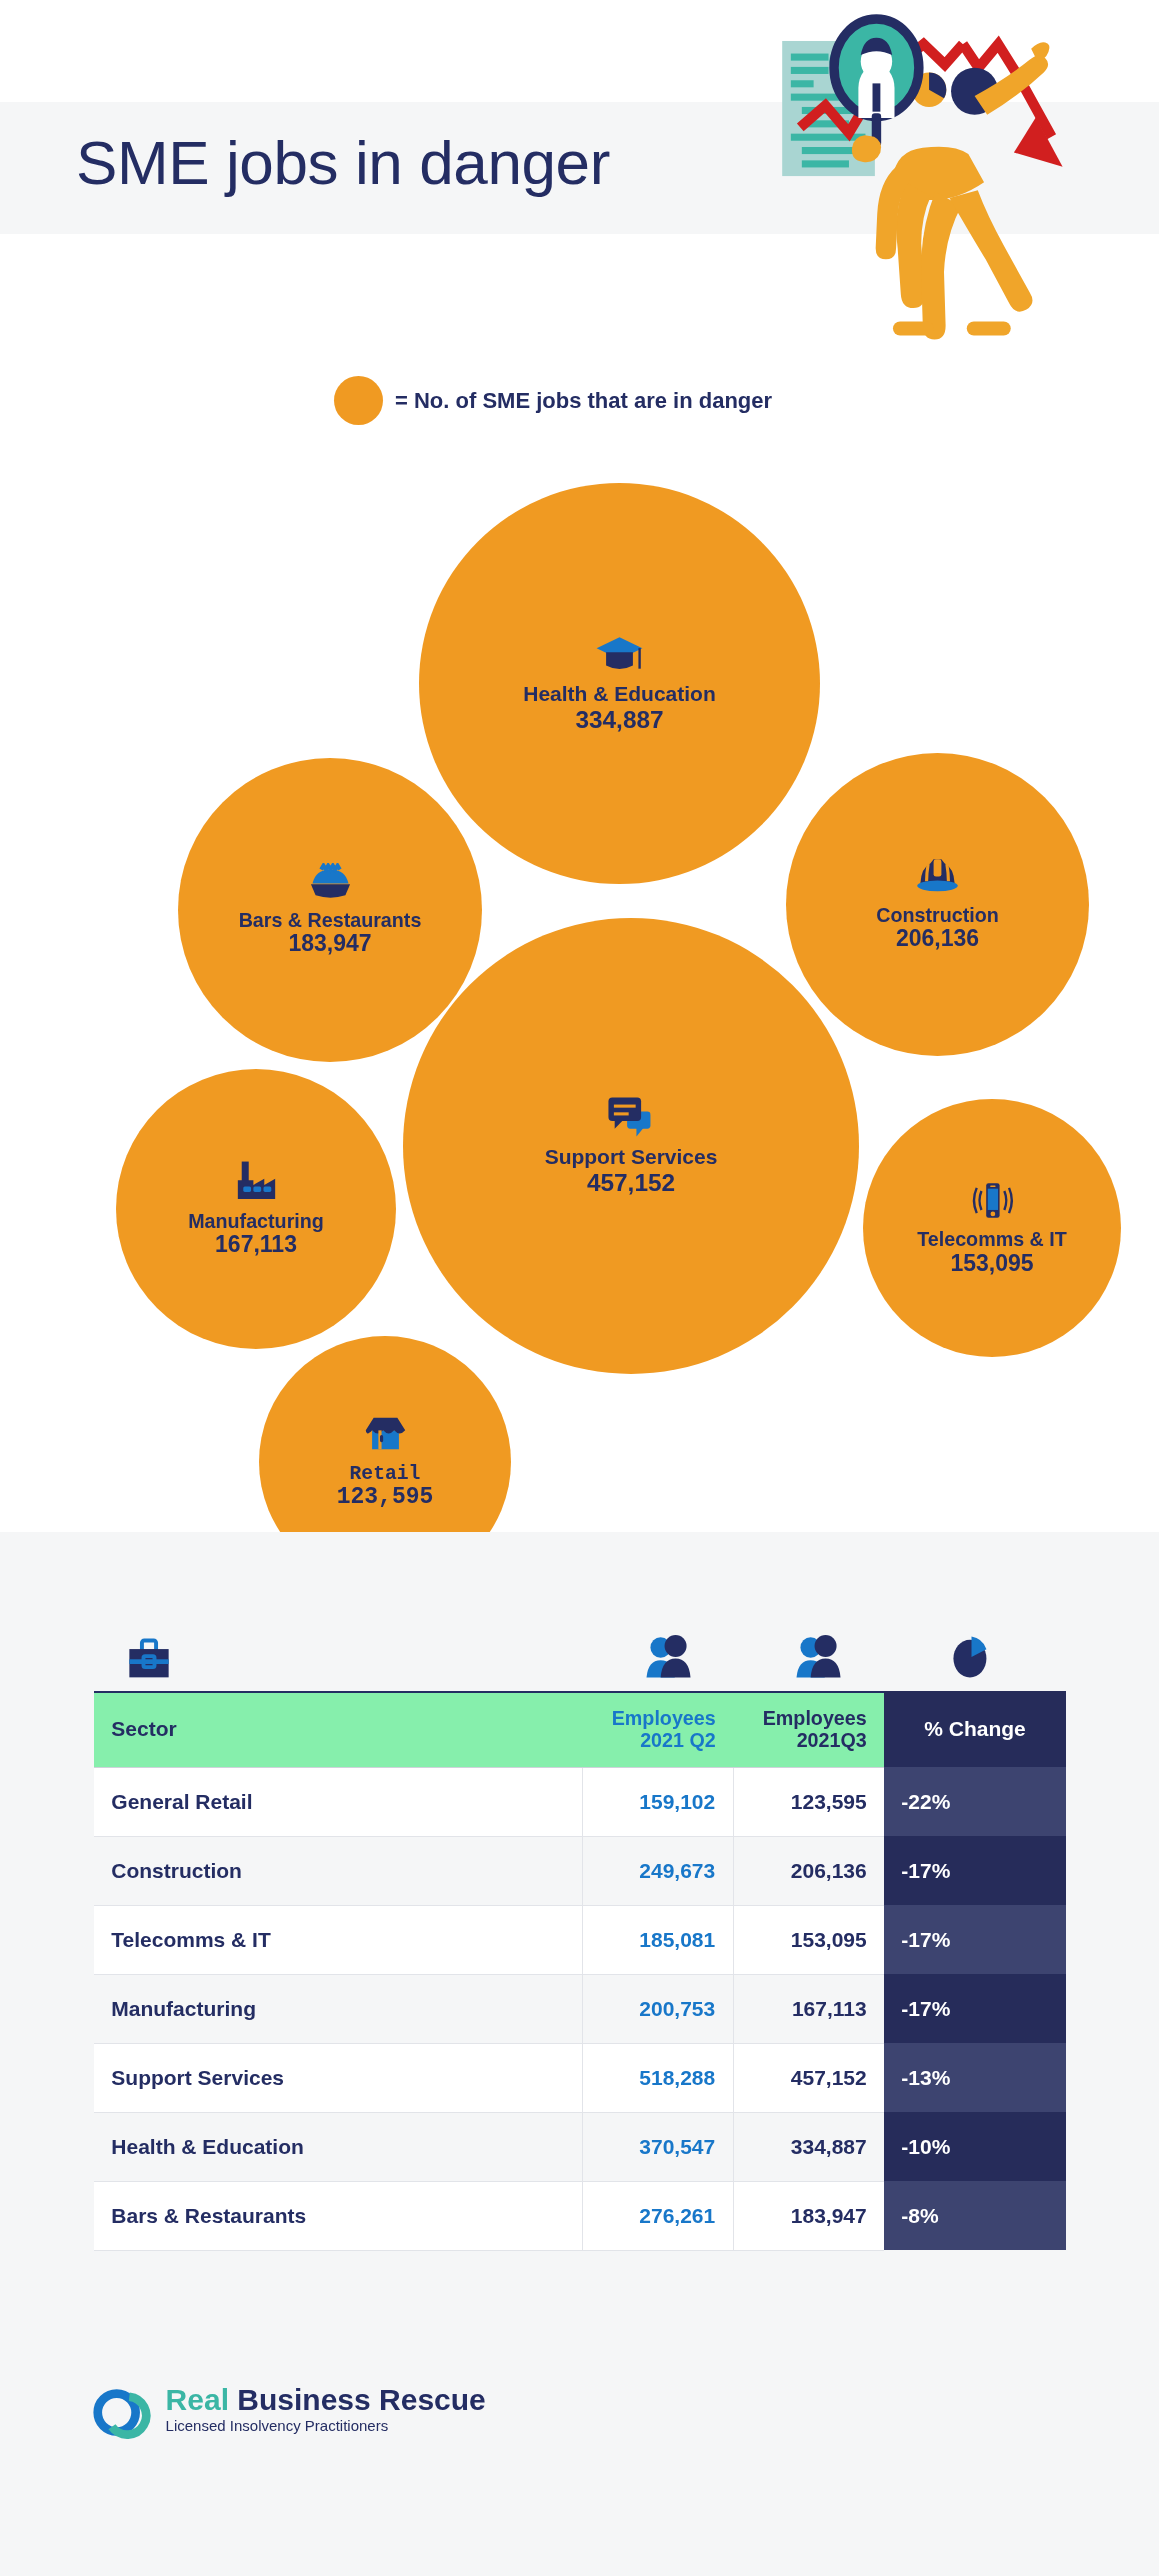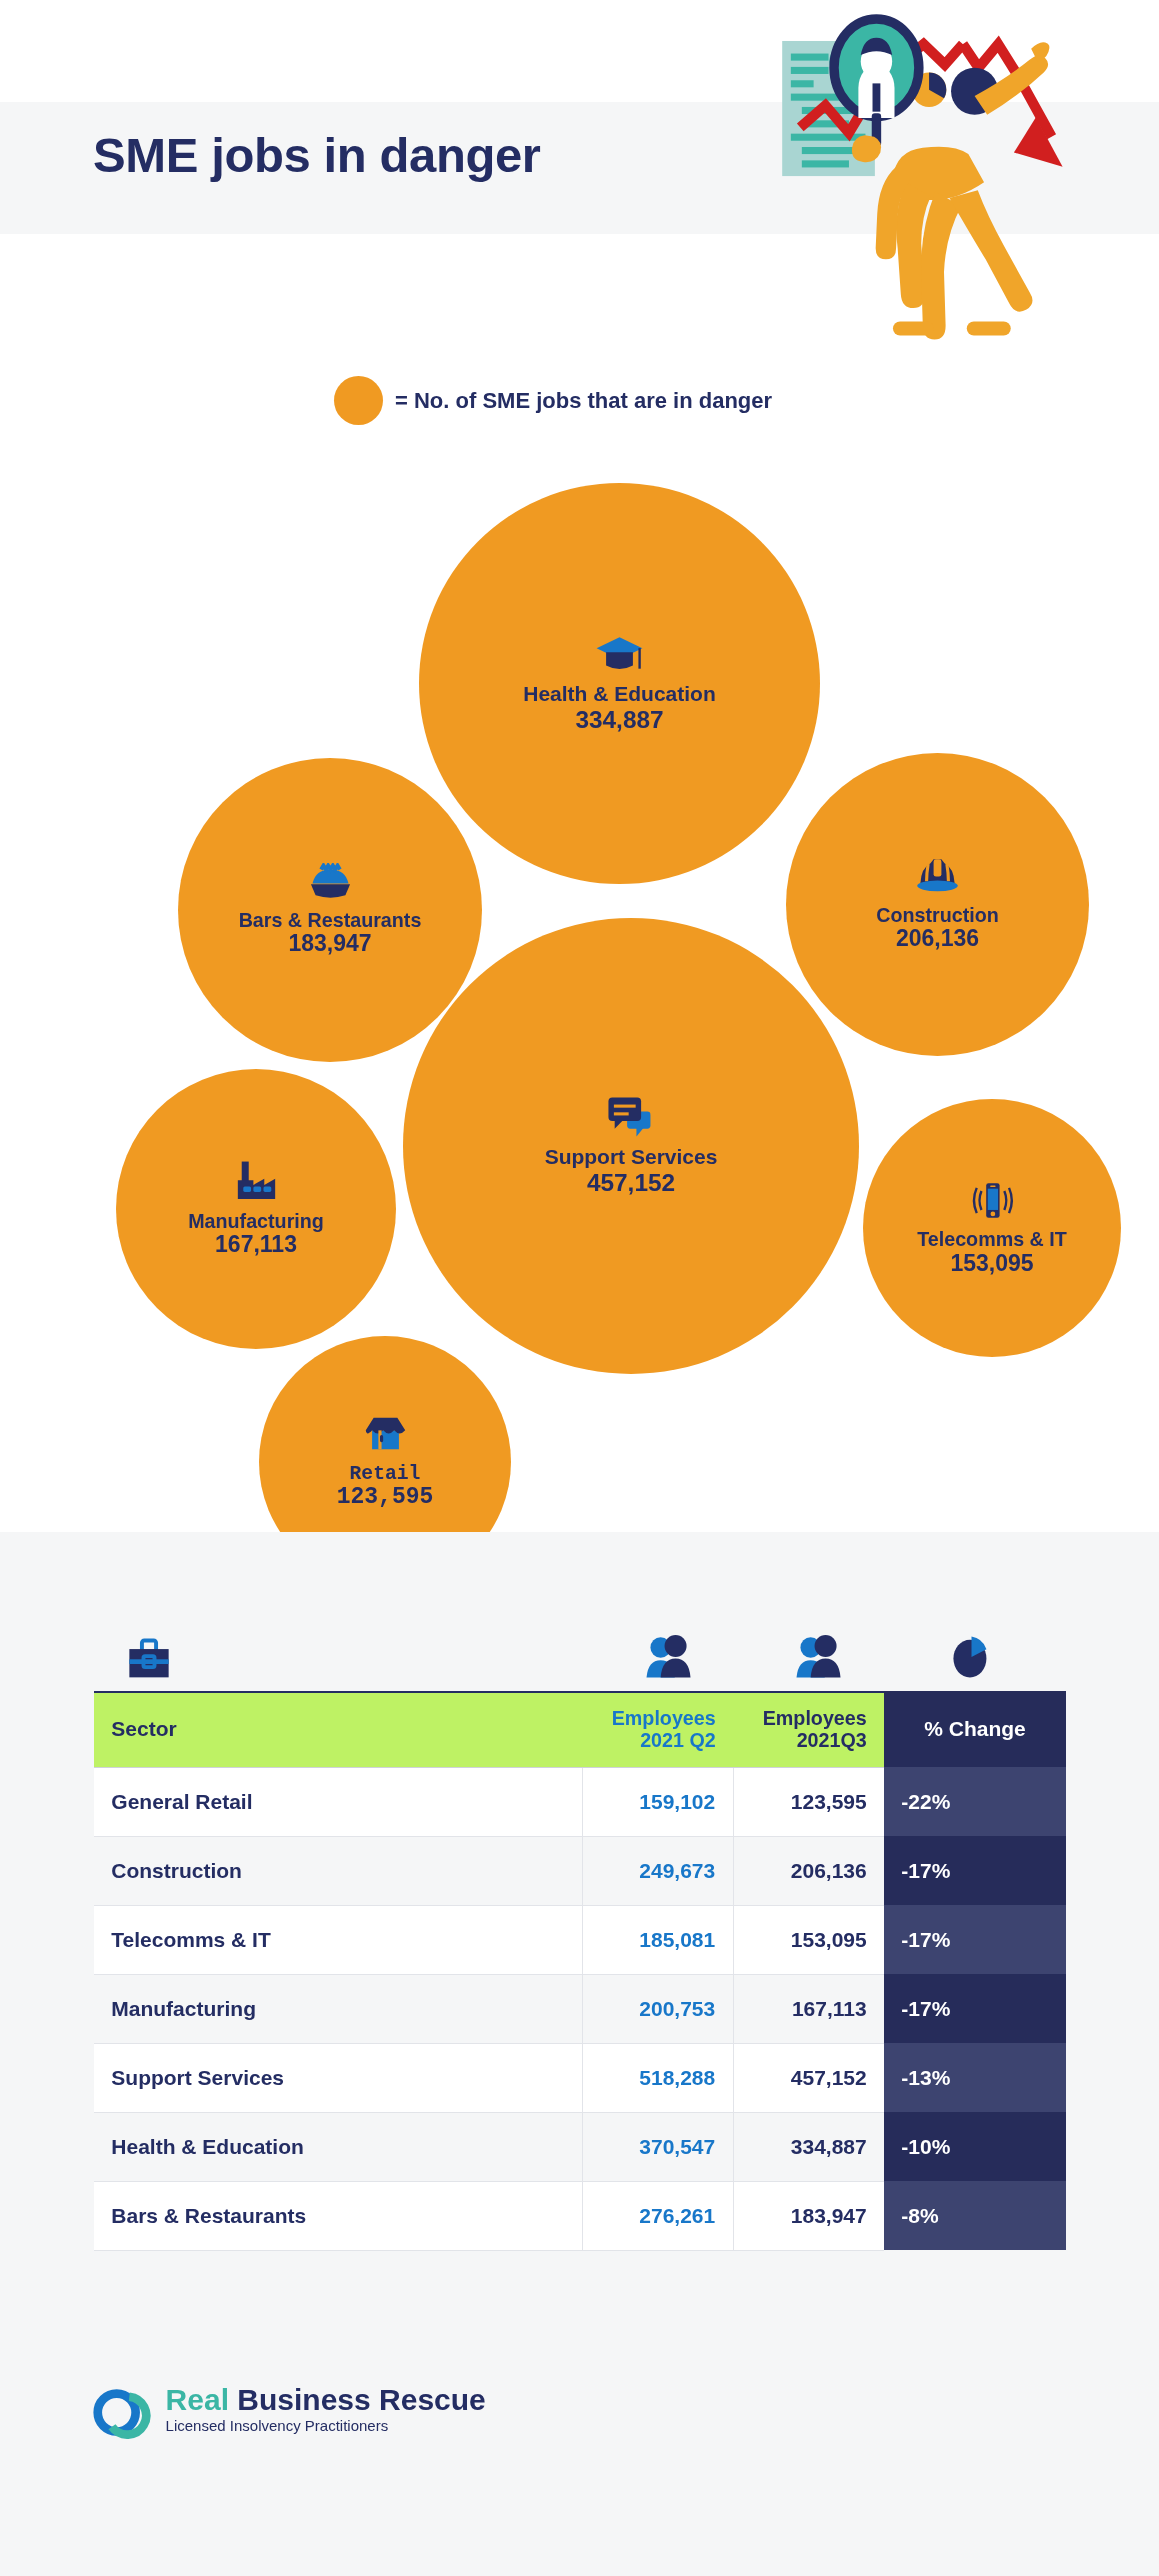--- a/index.html
+++ b/index.html
@@ -11,22 +11,22 @@
     position:relative; overflow:hidden;
   }
   .page { position:relative; width:1160px; height:2576px; background:#ffffff; }
 
   
   .header-band {
     position:absolute; left:0; top:102px; width:1160px; height:132px;
     background:#f5f6f7;
   }
   .header-title {
-    position:absolute; left:93px; top:127px;
-    font-size:49px; font-weight:bold; color:#242d63;
+    position:absolute; left:76px; top:127px;
+    font-size:62px; font-weight:normal; color:#242d63;
     letter-spacing:-0.4px; font-stretch:condensed;
     white-space:nowrap;
   }
   .header-art { position:absolute; left:739px; top:-4.7px; width:377px; height:370px; }
 
   
   .legend { position:absolute; left:334px; top:376px; display:flex; align-items:center; gap:12px; }
   .legend-dot { width:49px; height:49px; border-radius:50%; background:#f09a22; flex:0 0 auto; }
   .legend-text {
     font-size:22px; font-weight:bold; color:#242d63; white-space:nowrap;
@@ -73,21 +73,21 @@
   .data-table {
     position:absolute; left:94px; top:159px; width:972px;
     border-collapse:collapse; table-layout:fixed;
   }
   .data-table col.c-sector { width:488px; }
   .data-table col.c-q2     { width:151px; }
   .data-table col.c-q3     { width:151px; }
   .data-table col.c-pct    { width:182px; }
 
   .data-table thead th {
-    background:#bef264; padding:14px 17.3px 15.7px 17.3px;
+    background:#86efac; padding:14px 17.3px 15.7px 17.3px;
     border-top:2.4px solid #242d63; border-bottom:0.8px solid #cfd2da;
     vertical-align:middle; height:71px;
   }
   .data-table thead th.th-sector {
     text-align:left; font-size:21px; font-weight:bold; color:#242d63;
   }
   .data-table thead th.th-q2 {
     text-align:right; font-size:19.7px; font-weight:bold; color:#1877c9; line-height:1.12;
   }
   .data-table thead th.th-q3 {

